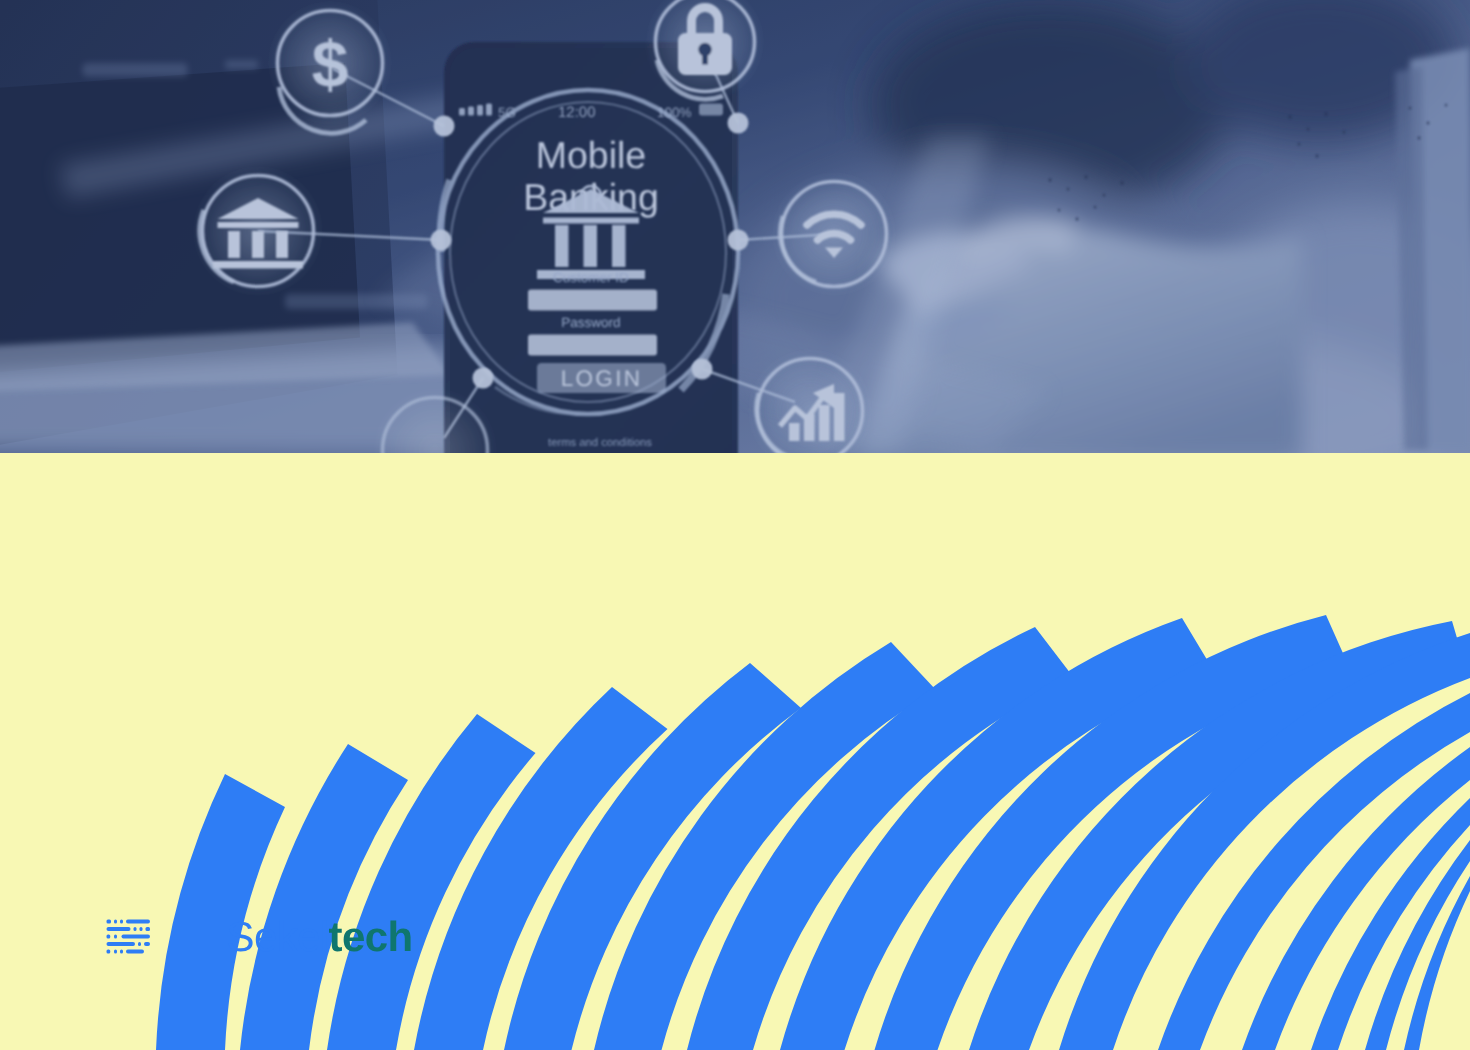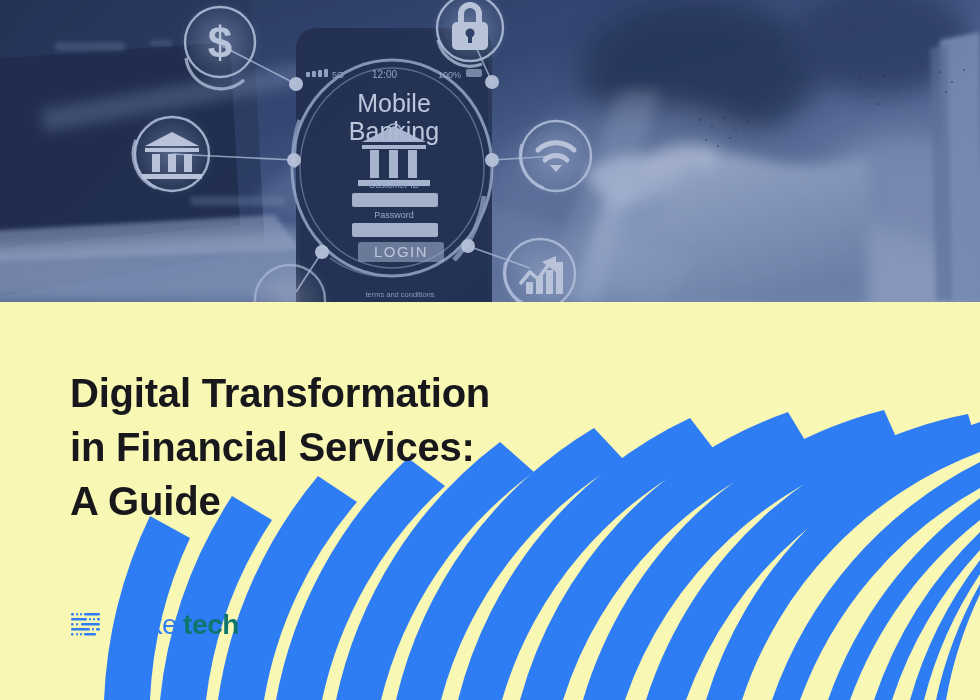--- a/index.html
+++ b/index.html
@@ -32,21 +32,21 @@
   }
 
   
   .logo{
     position:absolute;left:70px;top:608px;
     display:flex;align-items:center;gap:11px;
   }
   .logo-mark{width:34px;height:34px;display:block;}
   .logo-word{
     font-size:28px;line-height:30px;letter-spacing:-0.4px;
-    display:flex;align-items:baseline;
+    display:flex;align-items:baseline;margin-left:36px;
   }
   .logo-sekel{color:#2E7DF5;font-weight:400;}
   .logo-tech{color:#0f766e;font-weight:700;}
 
   
   .rays{
     position:absolute;left:0;top:302px;width:980px;height:398px;
     overflow:hidden;pointer-events:none;
   }
   .rays svg{display:block;}
@@ -333,25 +333,20 @@
         <path d="M706 398 A 420 420 0 0 1 980 120 L 980 150 A 398 398 0 0 0 742 398 Z" opacity="1"></path>
         <path d="M772 398 A 420 420 0 0 1 980 160 L 980 186 A 402 402 0 0 0 800 398 Z"></path>
         <path d="M828 398 A 420 420 0 0 1 980 196 L 980 218 A 406 406 0 0 0 850 398 Z"></path>
         <path d="M874 398 A 420 420 0 0 1 980 230 L 980 248 A 410 410 0 0 0 892 398 Z"></path>
         <path d="M910 398 A 420 420 0 0 1 980 258 L 980 272 A 412 412 0 0 0 924 398 Z"></path>
         <path d="M936 398 A 420 420 0 0 1 980 282 L 980 292 A 414 414 0 0 0 946 398 Z"></path>
       </g>
     </svg>
   </div>
 
-  <div class="title-block">
-    <div class="title-line">Digital Transformation</div>
-    <div class="title-line">in Financial Services:</div>
-    <div class="title-line">A Guide</div>
-  </div>
 
   <div class="logo">
     <svg class="logo-mark" viewBox="0 0 34 34">
       <g fill="#2E7DF5">
         <rect x="1" y="5" width="3" height="2.6" rx="1"></rect>
         <rect x="6" y="5" width="2" height="2.6" rx="1"></rect>
         <rect x="10" y="5" width="2" height="2.6" rx="1"></rect>
         <rect x="14" y="5" width="16" height="2.6" rx="1.3"></rect>
 
         <rect x="1" y="10" width="16" height="2.6" rx="1.3"></rect>

